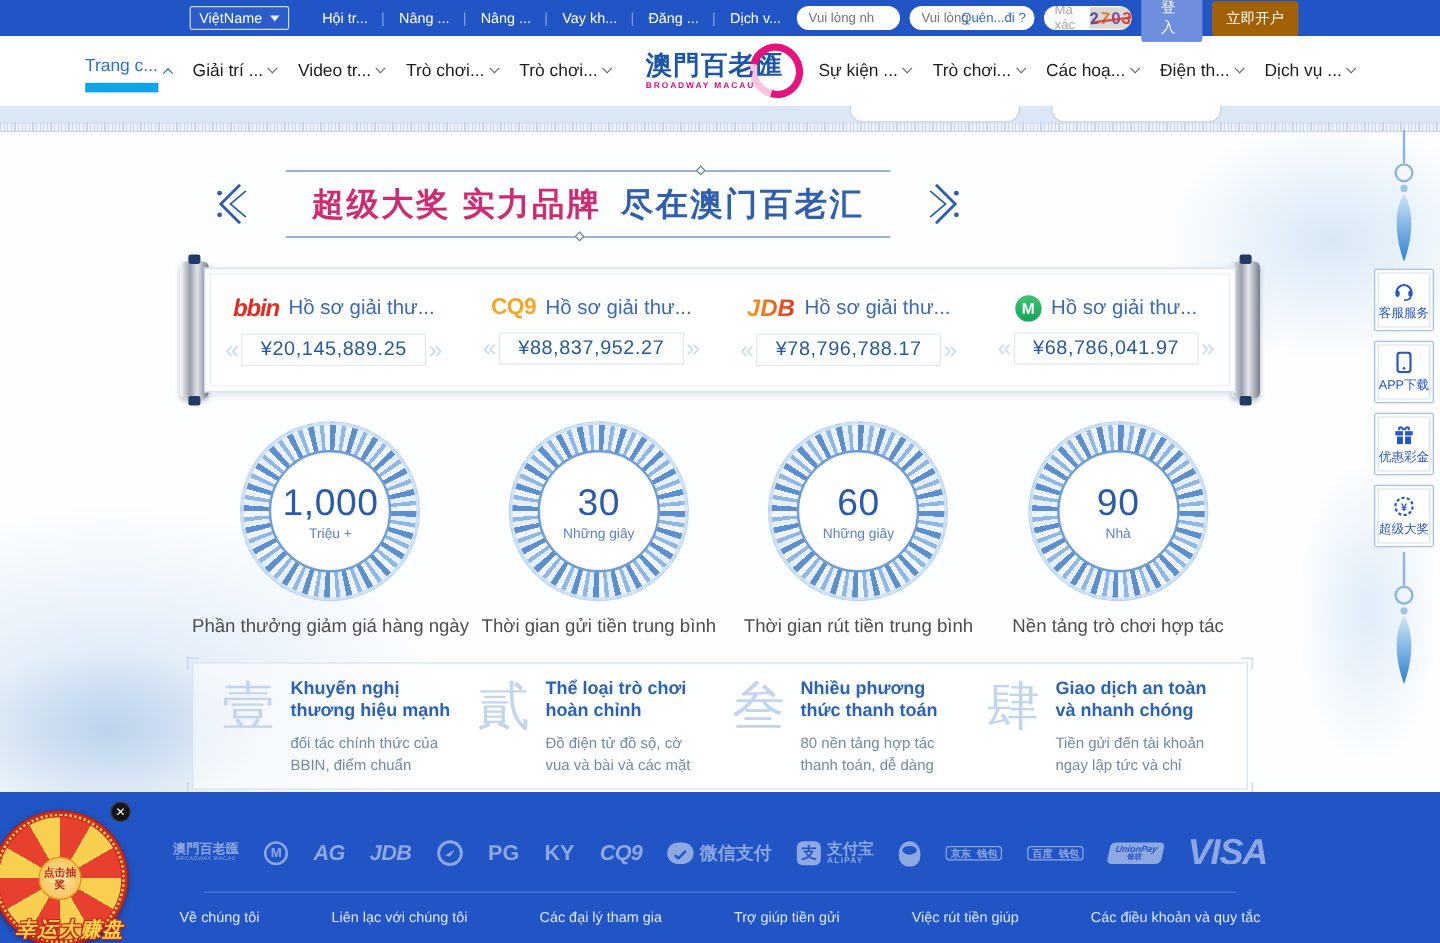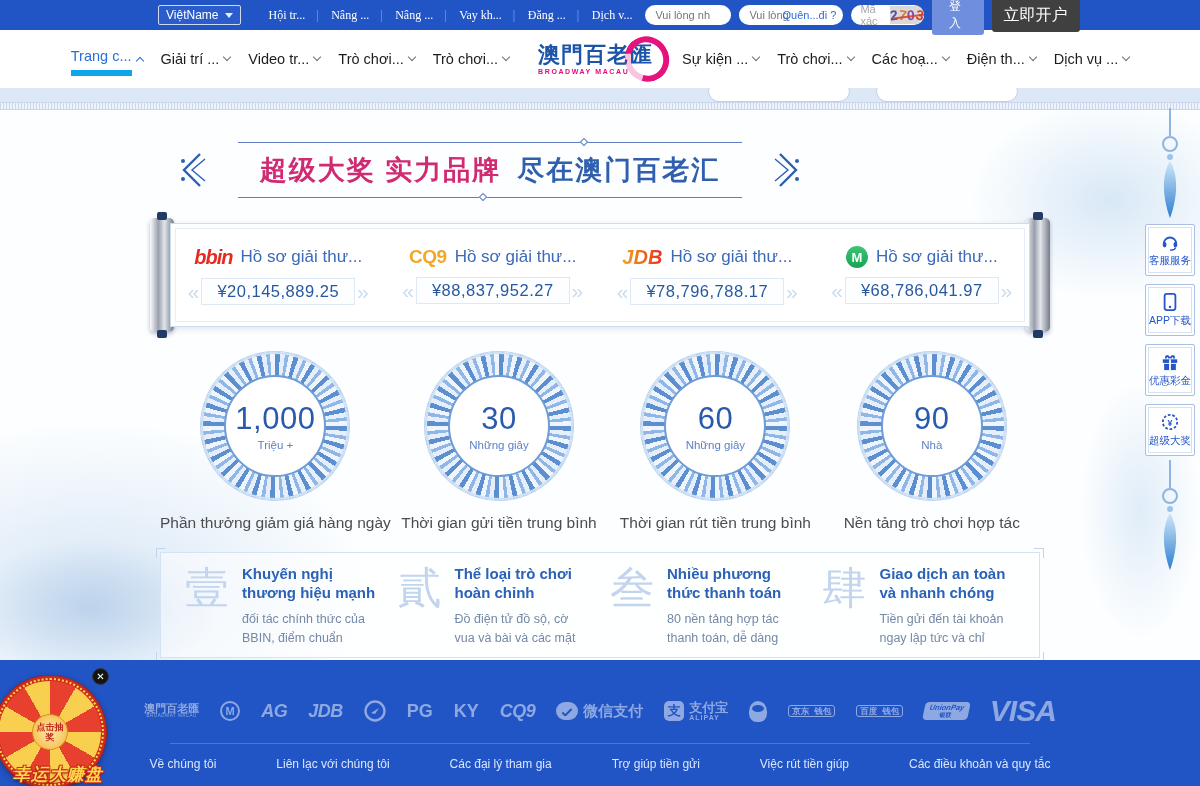--- a/index.html
+++ b/index.html
@@ -4,41 +4,41 @@
 <style>
   * { margin:0; padding:0; box-sizing:border-box; }
   body { font-family:"Liberation Sans", sans-serif; background:#fff; }
   .page { position:relative; width:1200px; height:786px; overflow:hidden; background:#fcfdff; }
 
   
   .topbar { position:absolute; top:0; left:0; right:0; height:30px; background:#2154c4; display:flex; align-items:center; color:#fff; font-size:12px; z-index:30; }
   .lang-select { margin-left:158px; display:flex; align-items:center; gap:7px; border:1px solid #cfd9f0; border-radius:2px; padding:2px 7px; cursor:pointer; background:#2a5ccb; }
   .dn-arrow { width:0; height:0; border-left:4px solid transparent; border-right:4px solid transparent; border-top:5px solid #e8eefc; }
   .tmenu { display:flex; align-items:center; margin-left:14px; }
-  .tmenu-item { padding:0 13px; cursor:pointer; white-space:nowrap; position:relative;font-family:Liberation Serif, serif; }
+  .tmenu-item { padding:0 13px; cursor:pointer; white-space:nowrap; position:relative; }
   .tmenu-item + .tmenu-item::before { content:"|"; position:absolute; left:-2px; top:0; color:rgba(255,255,255,.45); }
   .top-right { margin-left:auto; margin-right:168px; display:flex; align-items:center; gap:8px; }
   .top-input { height:20px; border:none; border-radius:10px; padding:0 10px; font-size:11px; width:86px; color:#555; background:#fff; outline:none; font-family:"Liberation Sans", sans-serif; }
   .pw-wrap { position:relative; display:flex; align-items:center; }
   .pw-wrap .top-input { width:104px; }
   .forgot { position:absolute; right:7px; color:#2f6bd8; font-size:11px; cursor:pointer; white-space:nowrap; }
   .cap-wrap { display:flex; align-items:center; background:#fff; border-radius:10px; height:20px; overflow:hidden; padding-left:9px; gap:4px; }
   .cap-label { color:#a5a5a5; font-size:11px; }
   .cap-img { position:relative; width:48px; height:18px; background:#d9d9d9; display:flex; align-items:center; justify-content:center; gap:1px; font-weight:bold; font-size:14px; cursor:pointer; }
   .cap-img::after { content:""; position:absolute; left:3px; top:9px; width:42px; height:1.5px; background:#d04030; transform:rotate(-7deg); opacity:.85; }
   .cd0{ color:#5b4a9e; transform:rotate(-6deg);} .cd1{ color:#e2762a; transform:rotate(8deg);} .cd2{ color:#8a4a9e; transform:rotate(-4deg);} .cd3{ color:#d2452a; transform:rotate(10deg);}
   .btn-login { background:#6f8ede; color:#fff; border-radius:3px; padding:3px 17px; font-size:12px; cursor:pointer; }
-  .btn-reg { background:#404040; color:#fff; border-radius:3px; padding:6px 12px; font-size:16px; cursor:pointer; white-space:nowrap; }
+  .btn-reg { background:#a16207; color:#fff; border-radius:3px; padding:6px 12px; font-size:12px; cursor:pointer; white-space:nowrap; }
 
   
   .navbar { position:absolute; top:30px; left:0; right:0; height:58px; background:#fff; display:flex; align-items:center; justify-content:center; font-size:14.5px; color:#1c1c1c; z-index:25; }
   .nav-item { margin:0 9px; display:flex; align-items:center; gap:5px; cursor:pointer; white-space:nowrap; }
   .nav-label { padding:6px 0; }
   .nav-item.active { color:#2a6fd8; }
-  .nav-item.active .nav-label { border-bottom:6px solid #0ea5e9; }
+  .nav-item.active .nav-label { border-bottom:8px solid #0ea5e9; }
   .chev { width:6px; height:6px; border-right:1.4px solid #6f6f6f; border-bottom:1.4px solid #6f6f6f; transform:rotate(45deg); margin-top:-4px; }
   .nav-item.active .chev { border-color:#2a6fd8; transform:rotate(-135deg); margin-top:4px; }
   .logo { margin:0 20px; position:relative; text-align:center; cursor:pointer; }
   .logo-cn { font-size:22px; font-weight:bold; color:#1c55a8; letter-spacing:1px; line-height:1.1; }
   .logo-en { font-size:7px; font-weight:bold; color:#e20a7e; letter-spacing:1.6px; text-align:left; }
   .logo-brush { position:absolute; right:-16px; top:-7px; width:44px; height:46px; border:6px solid #e6127e; border-radius:50%; border-left-color:rgba(230,18,126,.25); transform:rotate(-30deg); }
 
   
   .substrip { position:absolute; top:88px; left:0; right:0; height:14px; background:#dde8f7; z-index:5; }
   .ghost-box { position:absolute; top:80px; width:142px; height:22px; background:#fff; border:1px solid #c6cfe2; border-radius:11px; z-index:6; cursor:pointer; }

